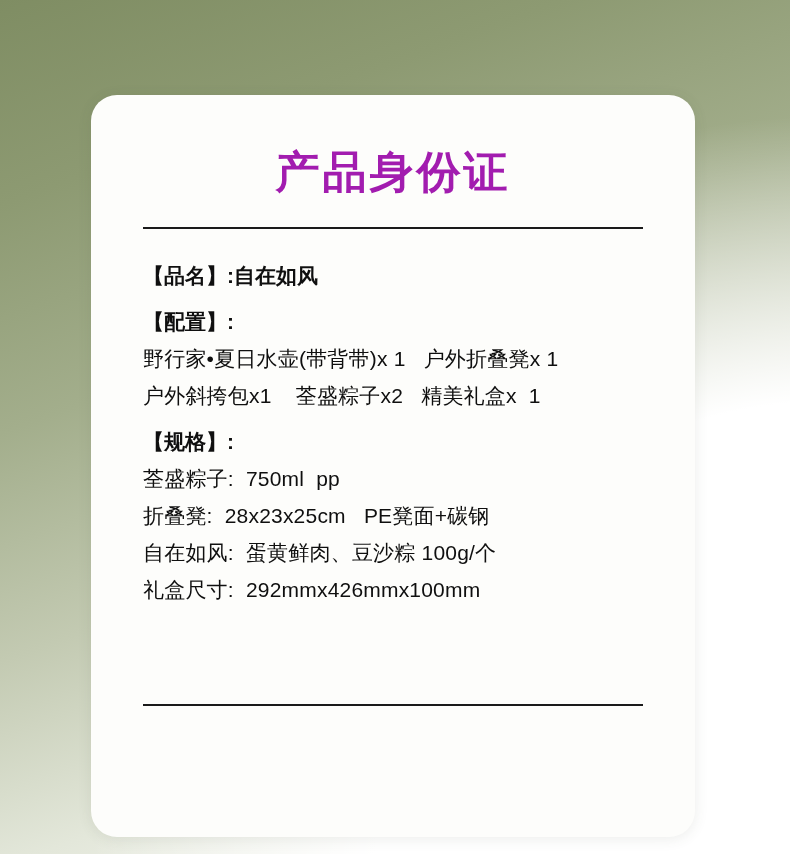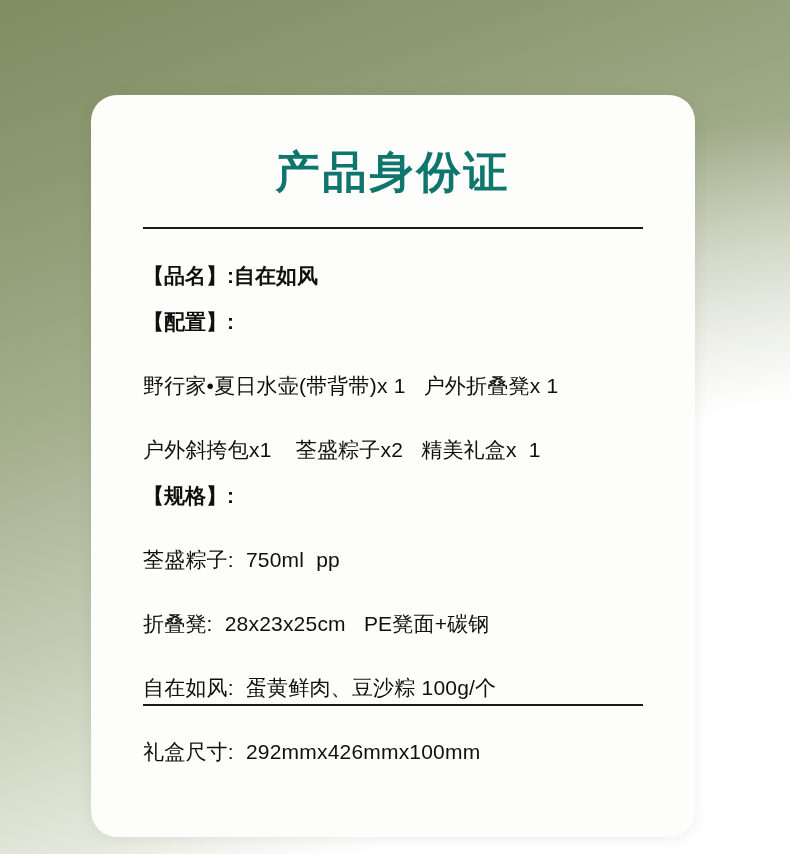--- a/index.html
+++ b/index.html
@@ -35,21 +35,21 @@
   }
   .title {
     position: absolute;
     left: 0;
     top: 48px;
     width: 100%;
     text-align: center;
     font-size: 44px;
     font-weight: bold;
     letter-spacing: 3px;
-    color: #0f766e;
+    color: #a21caf;
     font-family: "Liberation Sans", sans-serif;
   }
   .rule {
     position: absolute;
     left: 52px;
     width: 500px;
     height: 0;
     border-top: 2px solid #1a1a1a;
   }
   .rule-top { top: 132px; }
@@ -60,21 +60,20 @@
     left: 52px;
     top: 162px;
     width: 510px;
     color: #0f0f0f;
   }
   .line {
     font-size: 21px;
     line-height: 37px;
     white-space: pre;
     letter-spacing: 0.2px;
-    margin-top: 27px;
   }
   .label {
     font-size: 21px;
     line-height: 37px;
     white-space: pre;
     font-weight: bold;
   }
   .gap-s { height: 9px; }
 </style>
 </head>

